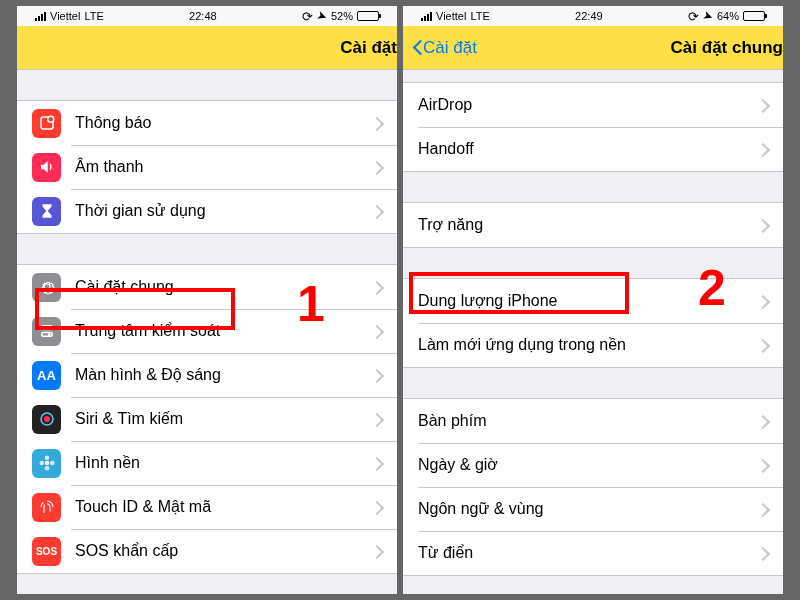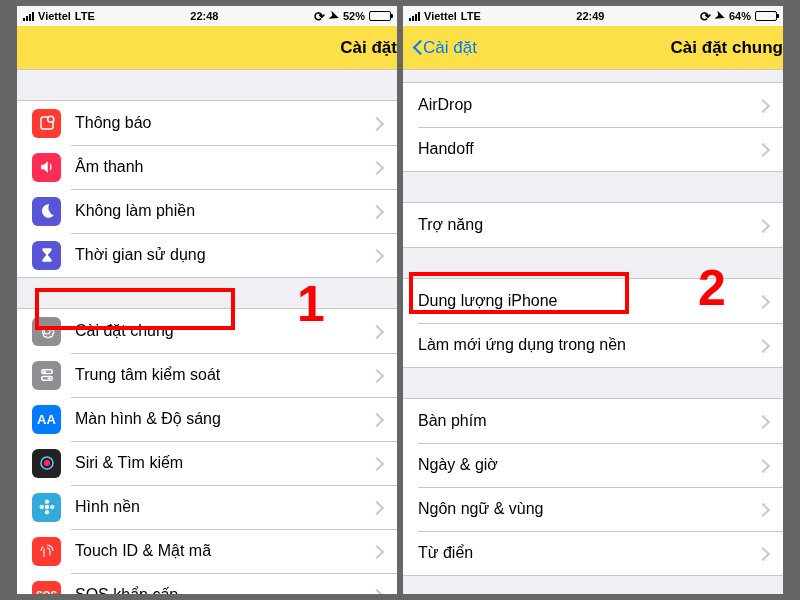--- a/index.html
+++ b/index.html
@@ -24,23 +24,23 @@
     background: #efeff4;
     overflow: hidden;
     position: relative;
   }
   .status-bar {
     height: 20px;
     background: #f8f8f8;
     display: flex;
     align-items: center;
     justify-content: space-between;
-    padding: 0 6px;
+    padding: 0 18px;
     font-size: 11px;
-    font-weight: 700;
+    font-weight: 400;
     color: #000;
   }
   .status-left { display: flex; align-items: center; gap: 4px; }
   .status-right { display: flex; align-items: center; gap: 4px; }
   .signal-bars { display: inline-flex; align-items: flex-end; gap: 1px; height: 10px; }
   .signal-bars span { width: 2px; background: #000; }
   .signal-bars span:nth-child(1){height:3px;}
   .signal-bars span:nth-child(2){height:5px;}
   .signal-bars span:nth-child(3){height:7px;}
   .signal-bars span:nth-child(4){height:9px;}
@@ -207,29 +207,20 @@
         <div class="icon-box ic-sound">
             <svg viewBox="0 0 24 24">
               <path d="M4 9v6h4l5 5V4L8 9H4z"></path>
               <path d="M16 8c1.5 1 1.5 7 0 8" fill="none" stroke="#fff" stroke-width="2"></path>
             </svg>
           </div>
         <div class="row-label">Âm thanh</div>
         <div class="chevron"></div>
       </div>
       <div class="row">
-        <div class="icon-box ic-dnd">
-            <svg viewBox="0 0 24 24">
-              <path d="M15 3a9 9 0 1 0 6 15 11 11 0 0 1-6-15z"></path>
-            </svg>
-          </div>
-        <div class="row-label">Không làm phiền</div>
-        <div class="chevron"></div>
-      </div>
-      <div class="row">
         <div class="icon-box ic-screentime">
             <svg viewBox="0 0 24 24">
               <path d="M6 3h12v3l-5 6 5 6v3H6v-3l5-6-5-6V3z"></path>
             </svg>
           </div>
         <div class="row-label">Thời gian sử dụng</div>
         <div class="chevron"></div>
       </div>
     </div>
 

